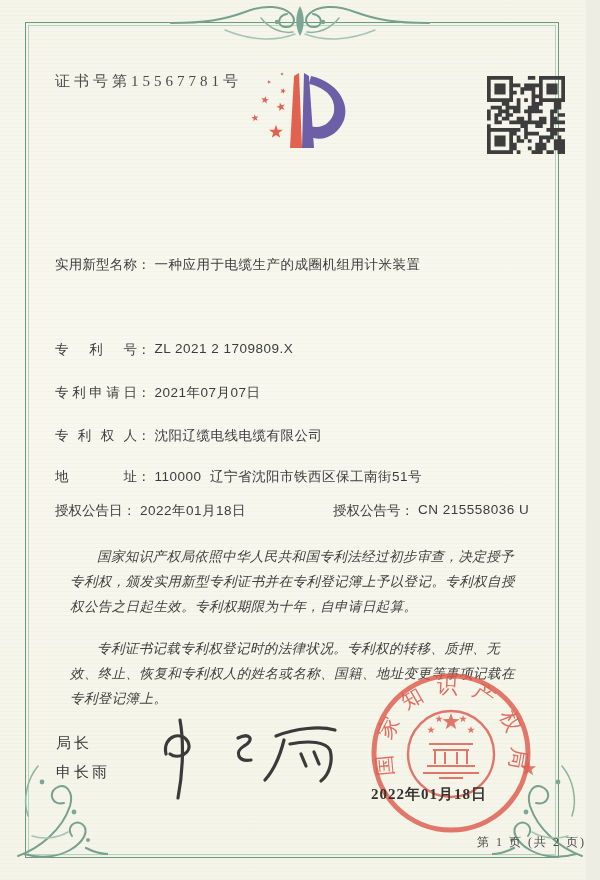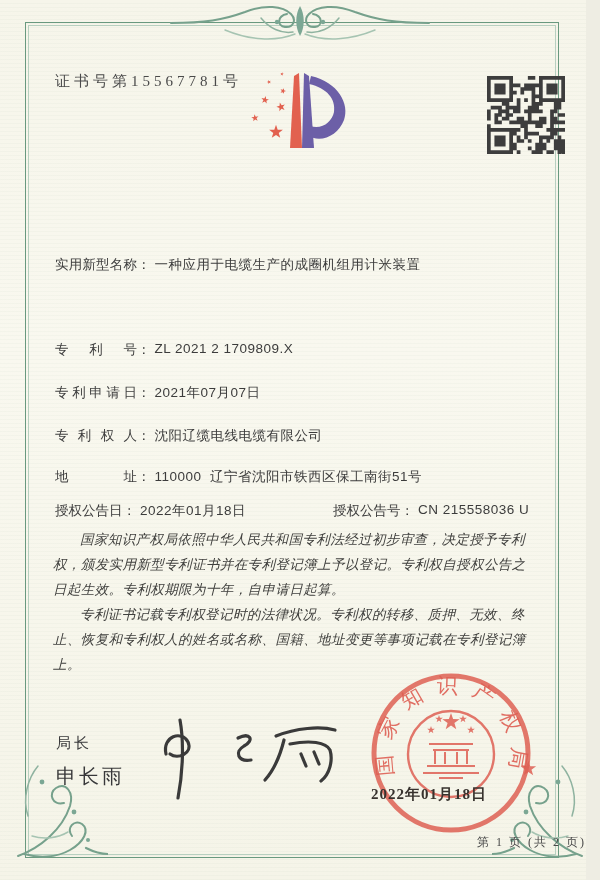--- a/index.html
+++ b/index.html
@@ -19,24 +19,24 @@
     font-size:34px;letter-spacing:13px;color:#323232;font-weight:500;text-indent:13px;}
   .row{position:absolute;left:55px;right:40px;height:20px;font-size:13.5px;color:#3c3c3c;
     font-family:"Liberation Sans","DejaVu Sans",sans-serif;}
   .row .lbl{display:inline-block;width:82px;text-align:justify;text-align-last:justify;
     vertical-align:top;color:#3f3f3f;}
   .row .col{display:inline-block;vertical-align:top;}
   .row .val{display:inline-block;vertical-align:top;margin-left:4px;letter-spacing:.5px;white-space:pre-wrap;}
   .grant2{position:absolute;left:242px;top:0;margin-left:36px;}
   .legal{position:absolute;left:53px;right:50px;top:527px;font-size:13.5px;line-height:25px;
     color:#40403e;font-style:italic;}
-  .legal p{margin:0;text-indent:2em;letter-spacing:.4px;}
+  .legal p{margin:17px;text-indent:2em;letter-spacing:.4px;}
   .director-title{position:absolute;left:56px;top:734px;font-size:15px;letter-spacing:3px;color:#38383a;
     font-family:Liberation Serif, serif;}
-  .director-name{position:absolute;left:56px;top:763px;font-size:20px;letter-spacing:3px;color:#38383a;
+  .director-name{position:absolute;left:56px;top:763px;font-size:15px;letter-spacing:3px;color:#38383a;
     font-family:Liberation Sans, sans-serif;text-align:center;}
   .signature{position:absolute;left:138px;top:708px;width:212px;height:102px;}
   .seal{position:absolute;left:365px;top:670px;width:172px;height:172px;opacity:.92;}
   .seal-date{position:absolute;left:371px;top:785px;font-size:15px;font-weight:bold;color:#37322e;
     letter-spacing:1px;z-index:5;}
   .footer{position:absolute;left:0;top:834px;width:100%;text-align:right;font-size:12px;
     letter-spacing:2px;color:#4a4a4a;}
   svg{display:block;}
 </style>
 </head>

